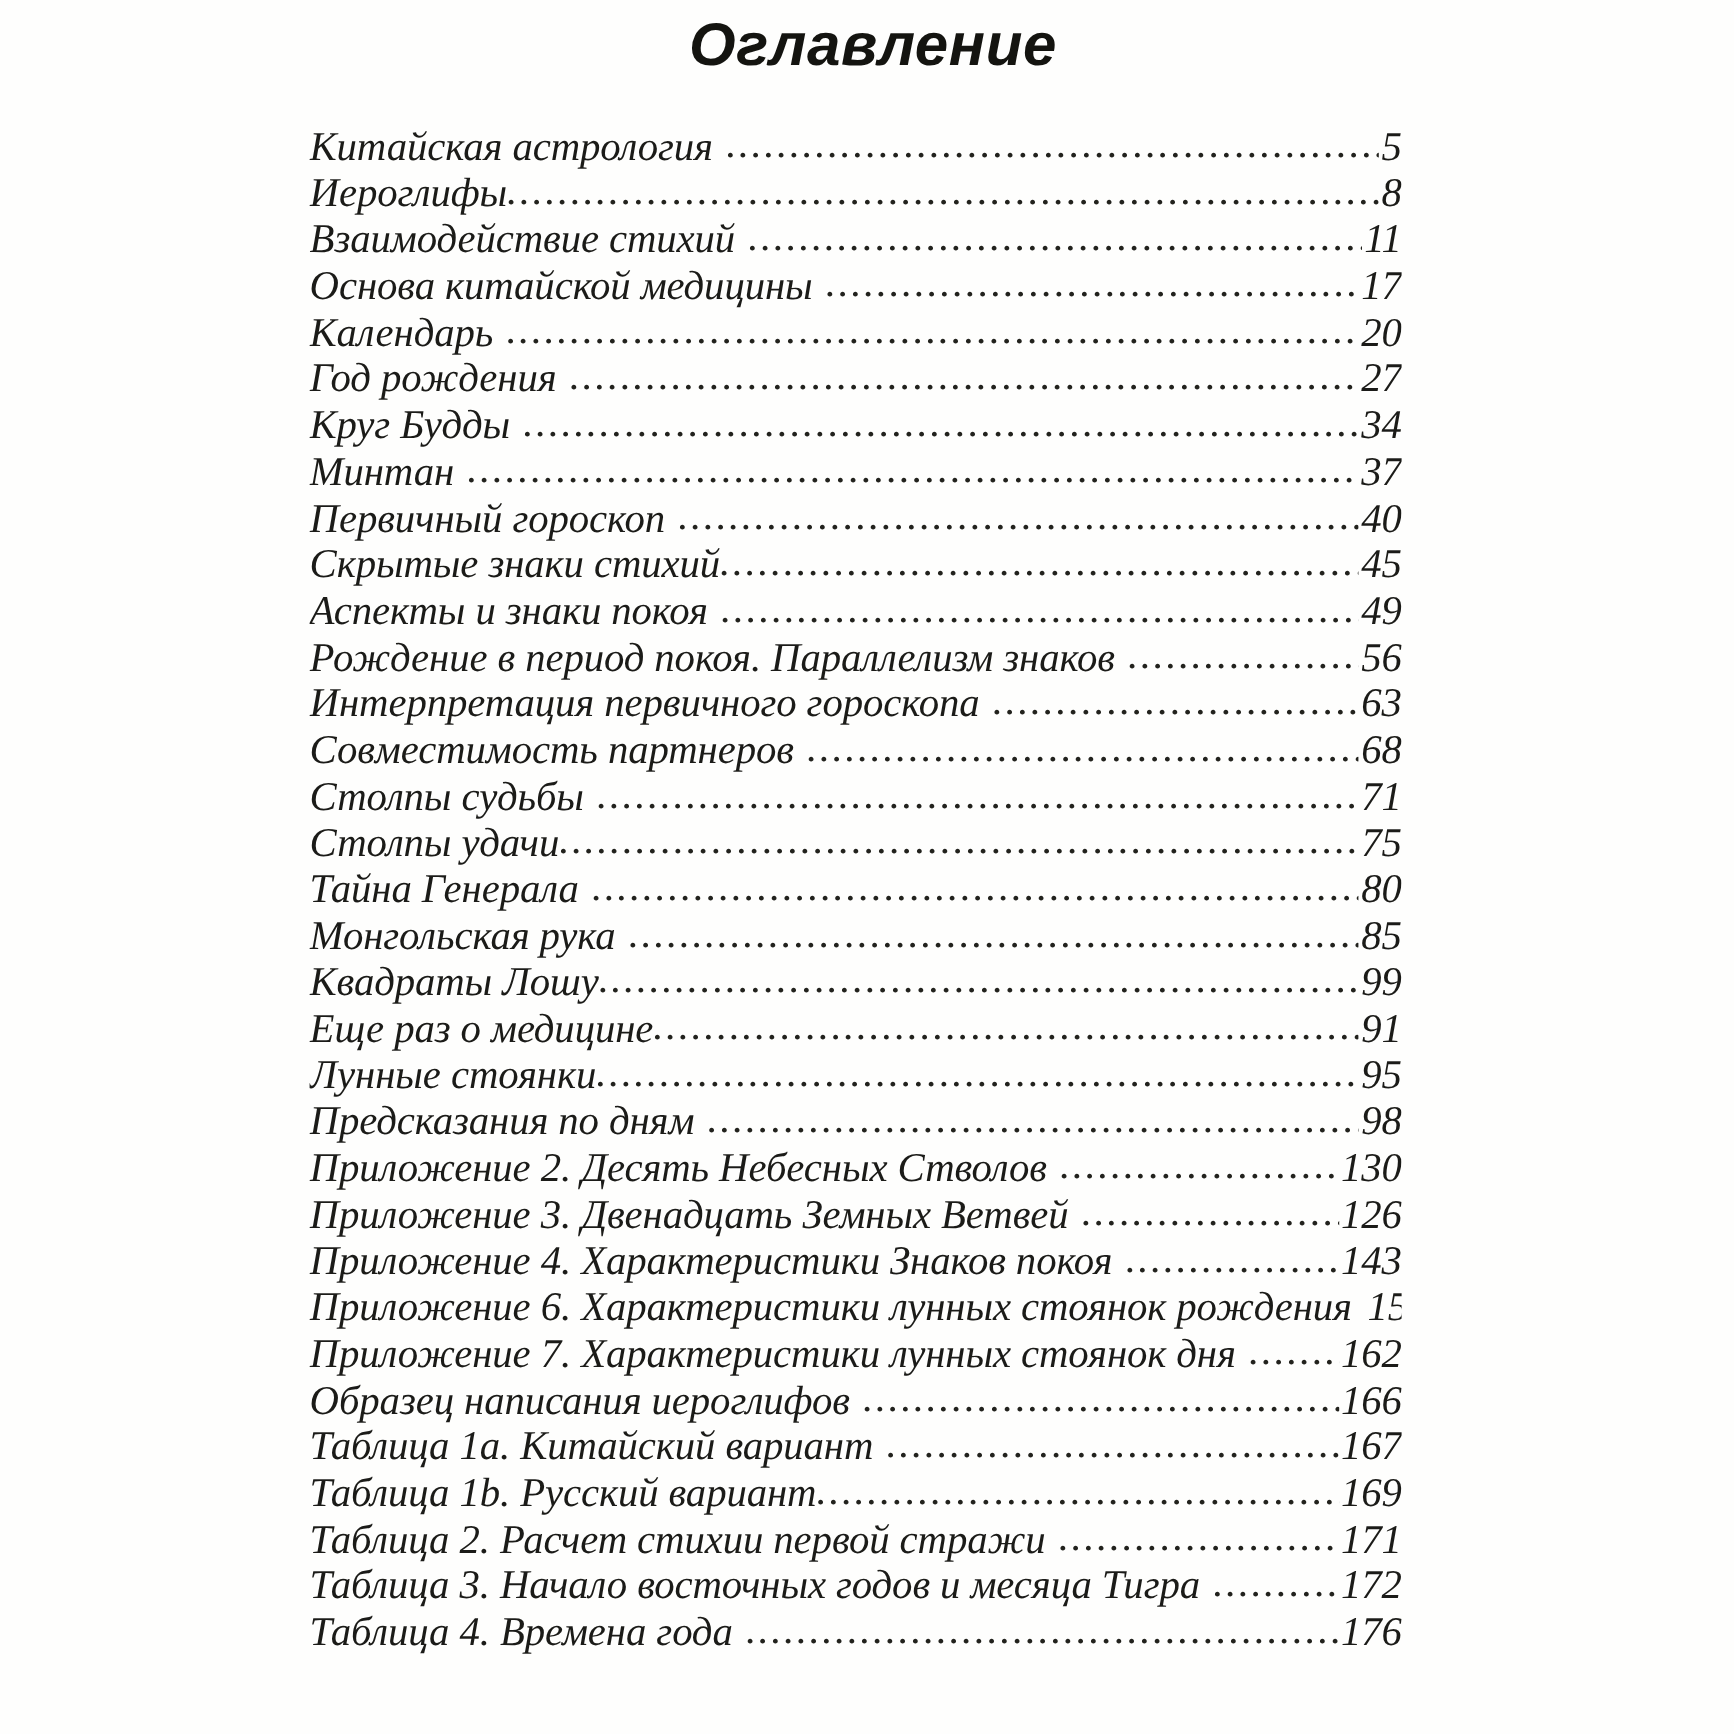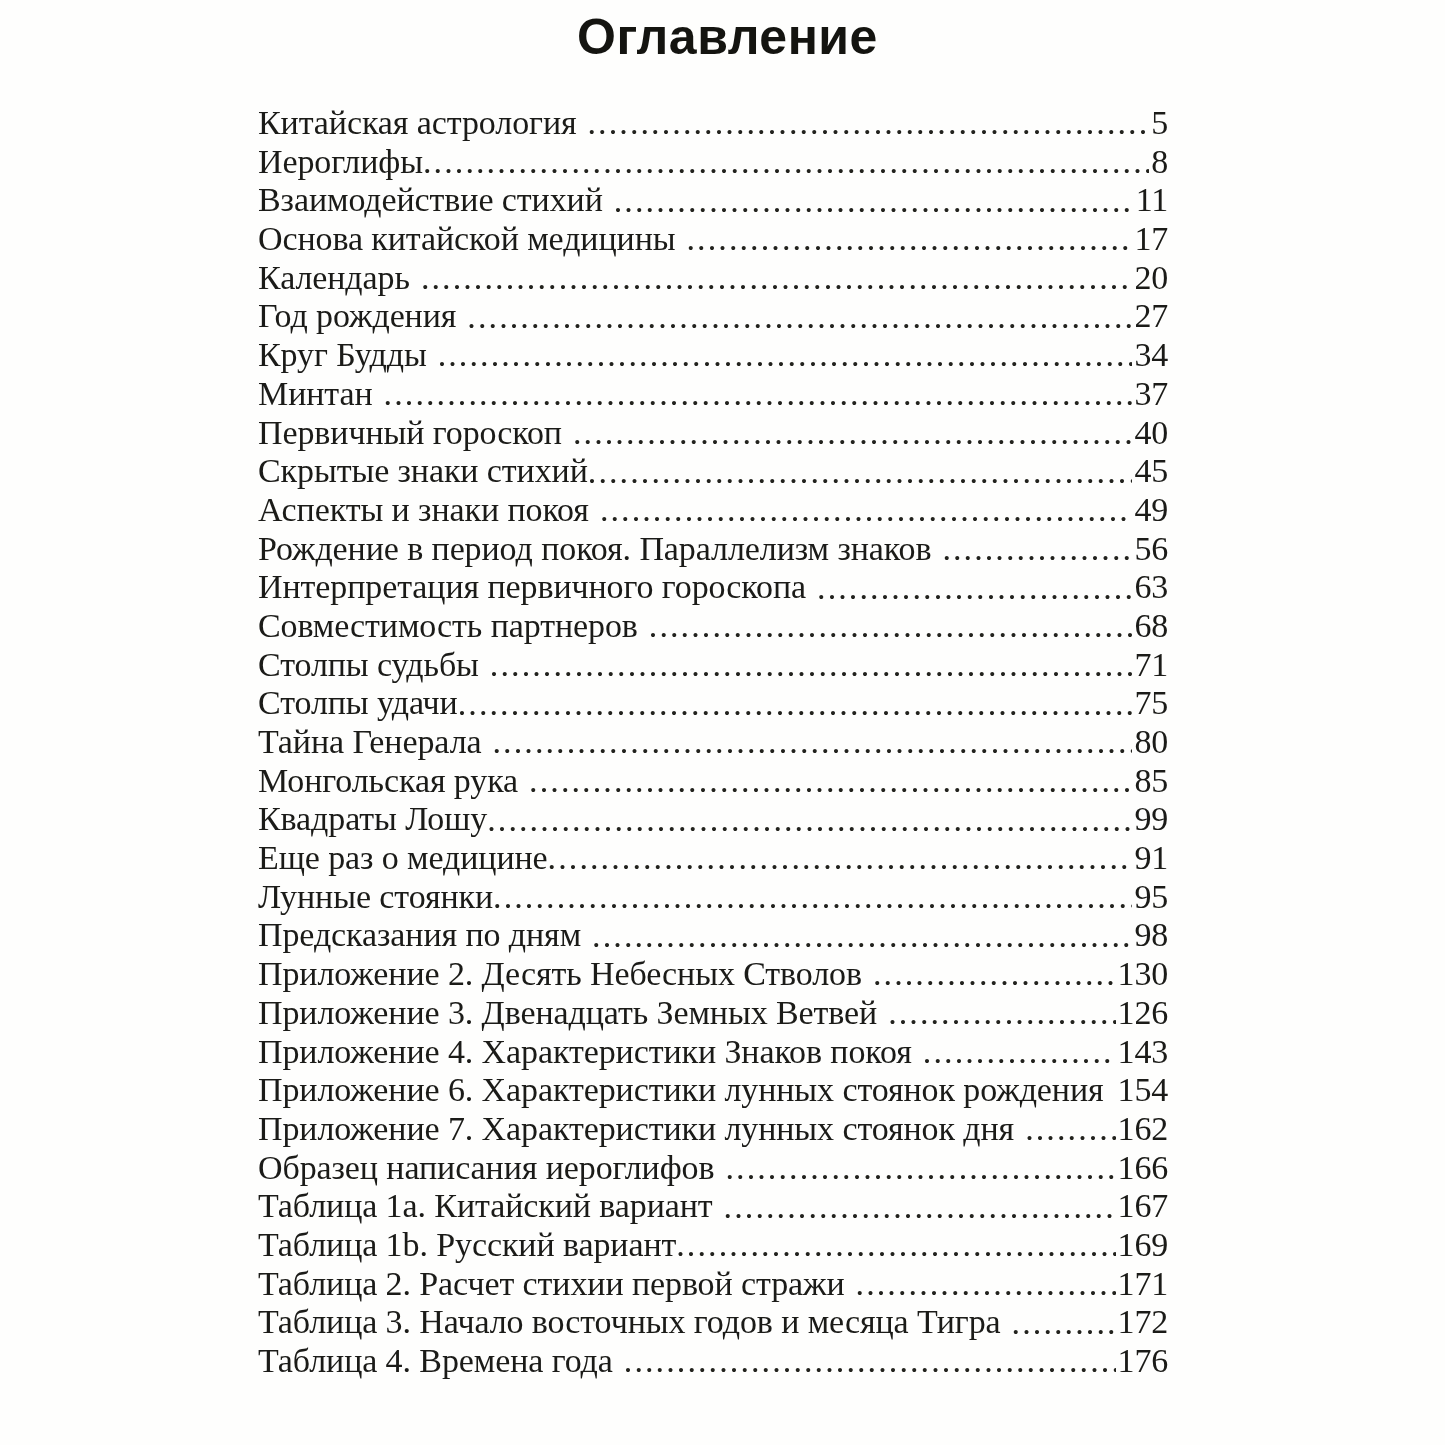--- a/index.html
+++ b/index.html
@@ -15,20 +15,21 @@
     color: #1b1b18;
     overflow: hidden;
   }
 
   .page {
     position: relative;
     width: 1445px;
     height: 1182px;
     box-sizing: border-box;
     background: #fefefd;
+    font-style: italic;
   }
 
   
   .toc-title {
     position: absolute;
     top: 8px;
     left: 0;
     width: 1445px;
     text-align: center;
     padding-left: 10px;
@@ -44,21 +45,21 @@
   
   .toc-list {
     position: absolute;
     top: 104px;
     left: 258px;
     width: 910px;
   }
 
   .toc-entry {
     display: flex;
-    align-items: center;
+    align-items: flex-start;
     width: 100%;
     height: 38.7px;
     font-size: 34px;
     line-height: 38.7px;
     white-space: nowrap;
     overflow: hidden;
   }
 
   .entry-label {
     flex: 0 0 auto;

